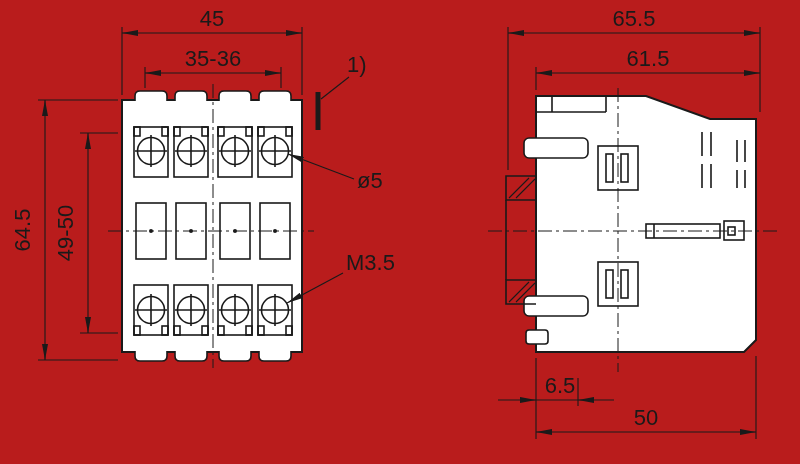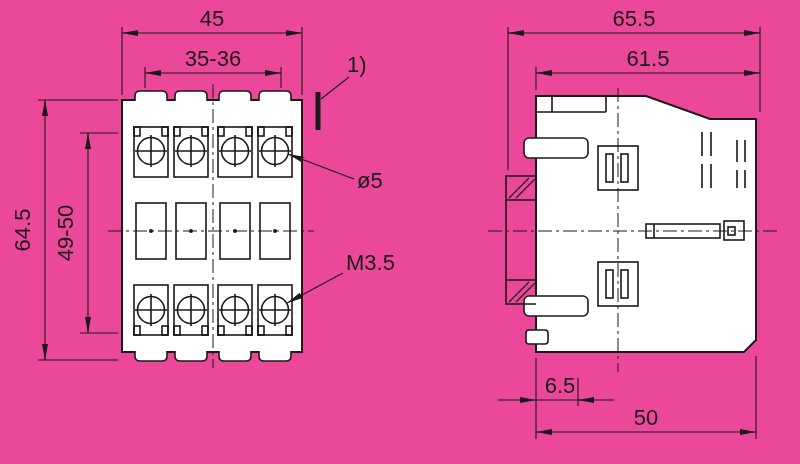--- a/index.html
+++ b/index.html
@@ -1,16 +1,16 @@
 <!DOCTYPE html>
 <html><head>
 <meta charset="utf-8">
 <style>
   html,body{margin:0;padding:0;background:#ffffff;}
-  .stage{width:800px;height:464px;background:#ec4899;position:relative;overflow:hidden;}
+  .stage{width:800px;height:464px;background:#b91c1c;position:relative;overflow:hidden;}
   svg{display:block;}
   .ol  {fill:#ffffff;stroke:#1a1a1a;stroke-width:2;}
   .ol2 {fill:none;stroke:#1a1a1a;stroke-width:1.6;}
   .olw {fill:#ffffff;stroke:#1a1a1a;stroke-width:1.6;}
   .thin{fill:none;stroke:#1a1a1a;stroke-width:1.1;}
   .cl  {fill:none;stroke:#1a1a1a;stroke-width:1;stroke-dasharray:14 4 3 4;}
   .thick{fill:none;stroke:#1a1a1a;stroke-width:5;}
   .dot {fill:#1a1a1a;stroke:none;}
   .dimtxt{font-family:"Liberation Sans",sans-serif;font-size:22px;fill:#1a1a1a;}
 </style>

